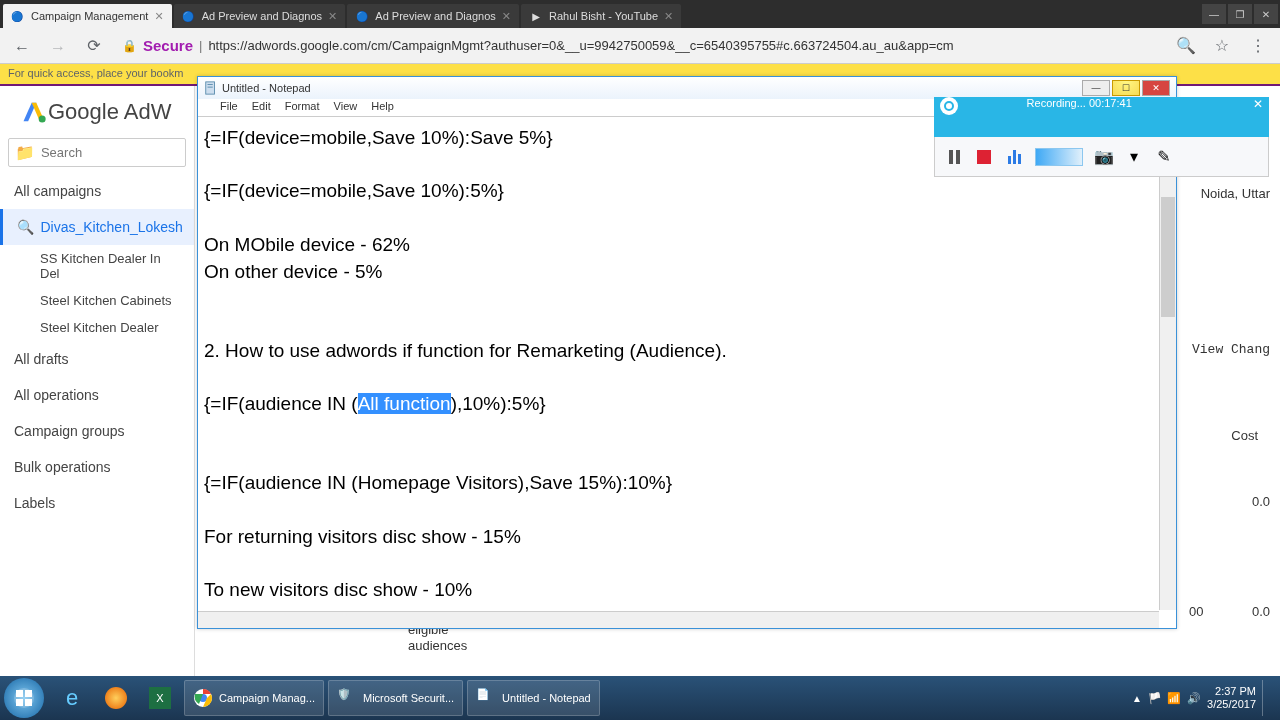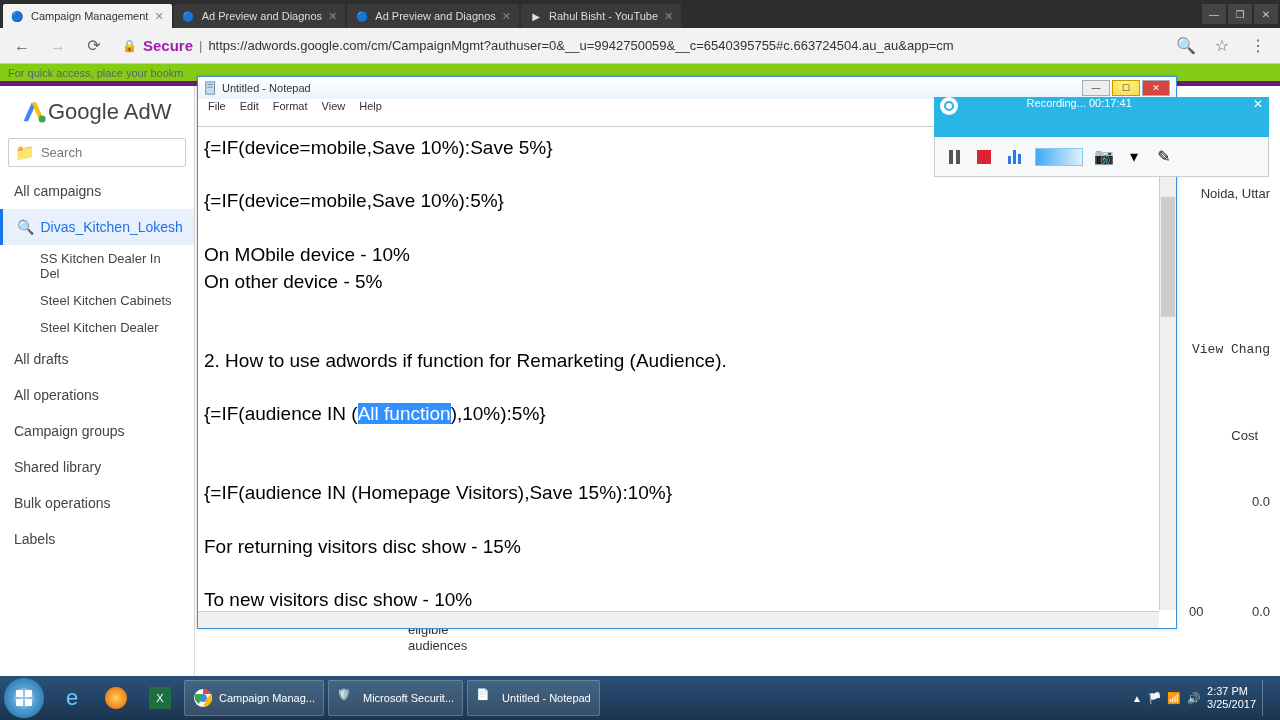--- a/index.html
+++ b/index.html
@@ -13,21 +13,21 @@
 .tab-close { color: #888; font-size: 11px; cursor: pointer; margin-left: auto; }
 .win-controls-top { margin-left: auto; display: flex; gap: 2px; }
 .wc { width: 24px; height: 20px; background: #444; color: #ccc; display: flex; align-items: center; justify-content: center; font-size: 10px; }
 
 .addr-bar { background: #f2f2f2; height: 36px; display: flex; align-items: center; padding: 0 8px; gap: 8px; border-bottom: 1px solid #ccc; }
 .nav-btn { width: 28px; height: 28px; display: flex; align-items: center; justify-content: center; color: #5f6368; font-size: 16px; border-radius: 50%; }
 .url-box { flex: 1; display: flex; align-items: center; gap: 6px; font-size: 13px; color: #333; padding: 0 6px; }
 .lock { color: #0b8043; font-size: 12px; }
 .secure { color: #a21caf; font-size: 15px; font-weight: bold; }
 
-.bookmark-bar { background: #84cc16; height: 22px; font-size: 11px; color: #5f6368; padding: 3px 8px; border-bottom: 5px solid #701a75; }
+.bookmark-bar { background: #fde047; height: 22px; font-size: 11px; color: #5f6368; padding: 3px 8px; border-bottom: 2px solid #701a75; }
 
 
 .page { display: flex; height: calc(100% - 86px - 44px); background: #fff; }
 .logo-area { padding: 12px 0 6px 20px; }
 .logo { display: flex; align-items: center; gap: 0; font-size: 22px; color: #444; font-family: "Product Sans", Arial, sans-serif; }
 .logo-g { width: 28px; height: 28px; }
 .sidebar { width: 195px; border-right: 1px solid #ddd; }
 .search-box { margin: 6px 8px; border: 1px solid #ccc; border-radius: 2px; display: flex; align-items: center; padding: 4px 6px; gap: 6px; }
 .search-box input { border: none; outline: none; width: 100%; font-size: 13px; }
 .nav-item { padding: 10px 14px; font-size: 14px; color: #444; cursor: pointer; }
@@ -37,21 +37,21 @@
 .view-change { color: #1a73e8; font-size: 13px; font-family: Liberation Mono, monospace; }
 
 
 .notepad { position: absolute; left: 197px; top: 76px; width: 980px; height: 553px; background: #fff; border: 1px solid #3a91d8; box-shadow: 0 0 4px rgba(0,0,0,.2); z-index: 50; }
 .np-title { height: 22px; background: linear-gradient(#fff, #ebf3fc); display: flex; align-items: center; padding: 0 6px; font-size: 11px; color: #333; }
 .np-icon { width: 14px; height: 14px; margin-right: 4px; }
 .np-win { margin-left: auto; display: flex; }
 .np-btn { width: 28px; height: 16px; border: 1px solid #aaa; margin-left: 2px; font-size: 9px; display: flex; align-items: center; justify-content: center; background: #eee; }
 .np-btn.max { background: radial-gradient(circle 40px at 50% 0%, #fff785 0%, #f7d448 60%, #e6b800 100%); border-color: #c99a00; }
 .np-btn.close { background: #d64541; color: #fff; }
-.np-menu { height: 28px; display: flex; gap: 2px; padding: 0 4px; font-size: 11px; color: #333; border-bottom: 1px solid #ccc; }
+.np-menu { height: 18px; display: flex; gap: 2px; padding: 0 16px; font-size: 11px; color: #333; border-bottom: 1px solid #ccc; }
 .np-menu span { padding: 1px 6px; }
 .np-body { padding: 8px 6px; font-family: Consolas, "Courier New", monospace; font-size: 19px; line-height: 1.35; white-space: pre; height: calc(100% - 40px); overflow: hidden; position: relative; }
 .sel { background: #3390ff; color: #fff; }
 .np-scr { position: absolute; right: 0; top: 40px; bottom: 18px; width: 17px; background: #f0f0f0; border-left: 1px solid #ccc; }
 .np-scr-thumb { position: absolute; left: 1px; right: 1px; top: 80px; height: 120px; background: #cdcdcd; }
 .np-scr-h { position: absolute; left: 0; right: 17px; bottom: 0; height: 17px; background: #f0f0f0; border-top: 1px solid #ccc; }
 
 
 .recorder { position: absolute; right: 11px; top: 97px; width: 335px; z-index: 60; }
 .rec-title { height: 40px; background: #29b6e6; color: #fff; display: flex; align-items: flex-start; padding: 0 6px; font-size: 11px; }
@@ -64,21 +64,21 @@
 .bar-ic { display:flex; gap:2px; align-items:flex-end; } .bar-ic i { width:3px; background:#2c7be5; } .bar-ic i:nth-child(1){height:8px} .bar-ic i:nth-child(2){height:14px} .bar-ic i:nth-child(3){height:10px}
 .wave { width:48px; height:18px; background: linear-gradient(90deg,#3fa9f5,#e1f0fb); border:1px solid #8cc7ef; }
 
 
 .taskbar { position: absolute; left: 0; right: 0; bottom: 0; height: 44px; background: linear-gradient(#2a5278, #1b3550); display: flex; align-items: center; padding: 0 4px; }
 .start { width: 40px; height: 40px; border-radius: 50%; background: radial-gradient(circle, #7fc6f0, #1564a3); display: flex; align-items: center; justify-content: center; margin-right: 6px; }
 .tb-icon { width: 40px; height: 36px; display: flex; align-items: center; justify-content: center; margin: 0 2px; border-radius: 2px; }
 .tb-app { height: 36px; background: rgba(255,255,255,.12); border: 1px solid rgba(255,255,255,.2); display: flex; align-items: center; gap: 6px; padding: 0 8px; color: #fff; font-size: 11px; margin: 0 2px; border-radius: 2px; max-width: 160px; }
 .tb-app .ic { width: 20px; height: 20px; }
 .tray { margin-left: auto; display: flex; align-items: center; gap: 6px; color: #fff; font-size: 11px; padding-right: 6px; }
-.tray-time { text-align: left; line-height: 1.2; }
+.tray-time { text-align: right; line-height: 1.2; }
 .tri { color: #fff; font-size: 10px; }
 
 
 .rfrag { position: absolute; font-size: 13px; color: #333; }
 </style>
 </head>
 <body>
 
 <div class="browser-top">
   <div class="tab active">
@@ -147,21 +147,20 @@
     <div class="nav-item sel">
       <span>🔍</span>
       <span>Divas_Kitchen_Lokesh</span>
     </div>
     <div class="nav-sub">SS Kitchen Dealer In Del</div>
     <div class="nav-sub">Steel Kitchen Cabinets</div>
     <div class="nav-sub">Steel Kitchen Dealer</div>
     <div class="nav-item bold">All drafts</div>
     <div class="nav-item bold">All operations</div>
     <div class="nav-item bold">Campaign groups</div>
-    <div class="nav-item bold">Shared library</div>
     <div class="nav-item bold">Bulk operations</div>
     <div class="nav-item bold">Labels</div>
   </div>
 </div>
 
 <div class="rfrag" style="right:10px; top:186px;">Noida, Uttar</div>
 <div class="rfrag view-change" style="right:10px; top:342px;">View Chang</div>
 <div class="rfrag" style="right:22px; top:428px; font-weight:500">Cost</div>
 <div class="rfrag" style="right:10px; top:494px;">0.0</div>
 <div class="rfrag" style="left:1180px; top:604px;margin-left:9px;">00</div>
@@ -187,21 +186,21 @@
     <span>File</span>
     <span>Edit</span>
     <span>Format</span>
     <span>View</span>
     <span>Help</span>
   </div>
   <div class="np-body"><span>{=IF(device=mobile,Save 10%):Save 5%}</span>
 
 <span>{=IF(device=mobile,Save 10%):5%}</span>
 
-<span>On MObile device - 10%</span>
+<span>On MObile device - 62%</span>
 <span>On other device - 5%</span>
 
 
 <span>2. How to use adwords if function for Remarketing (Audience).</span>
 
 <span>{=IF(audience IN (</span><span class="sel">All function</span><span>),10%):5%}</span>
 
 
 <span>{=IF(audience IN (Homepage Visitors),Save 15%):10%}</span>
 

